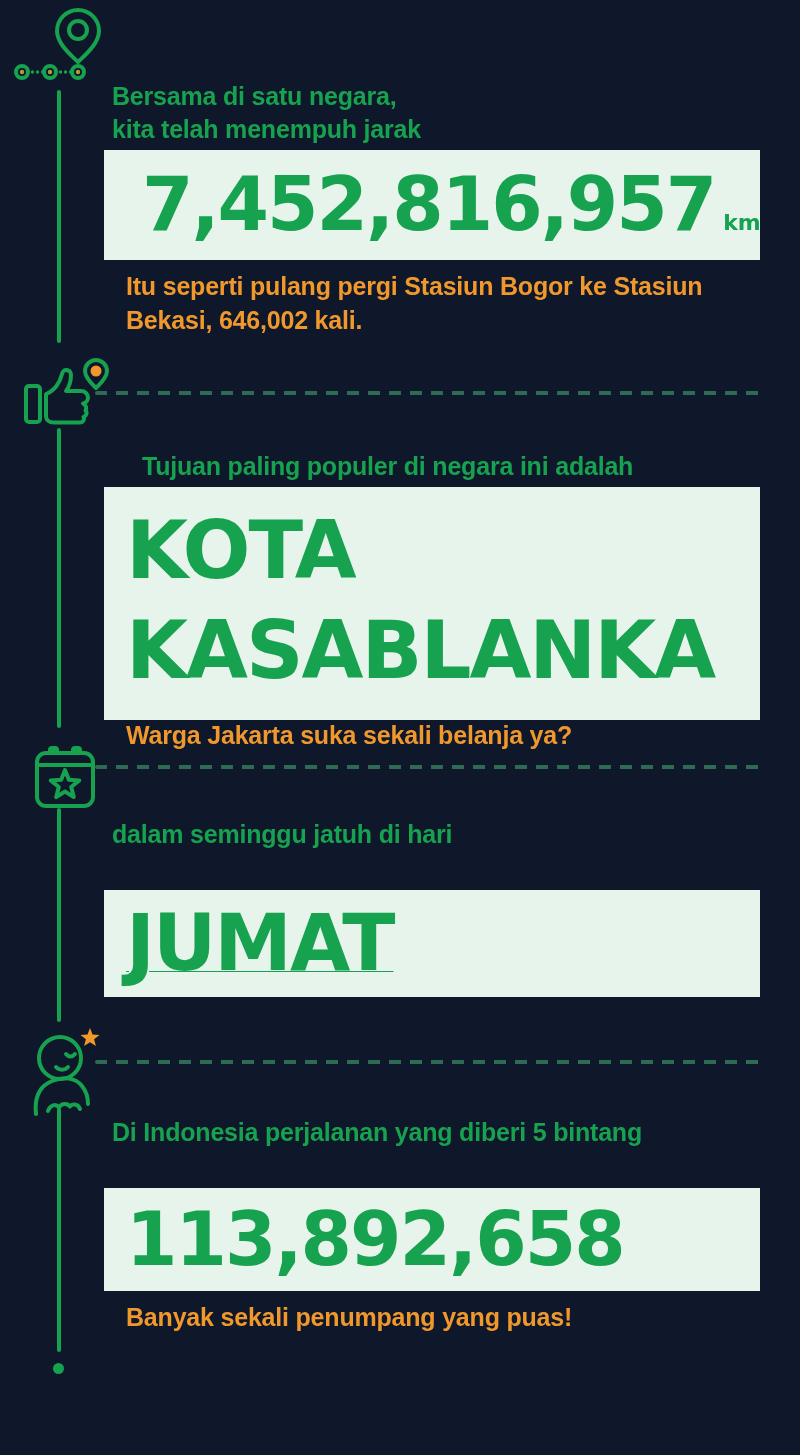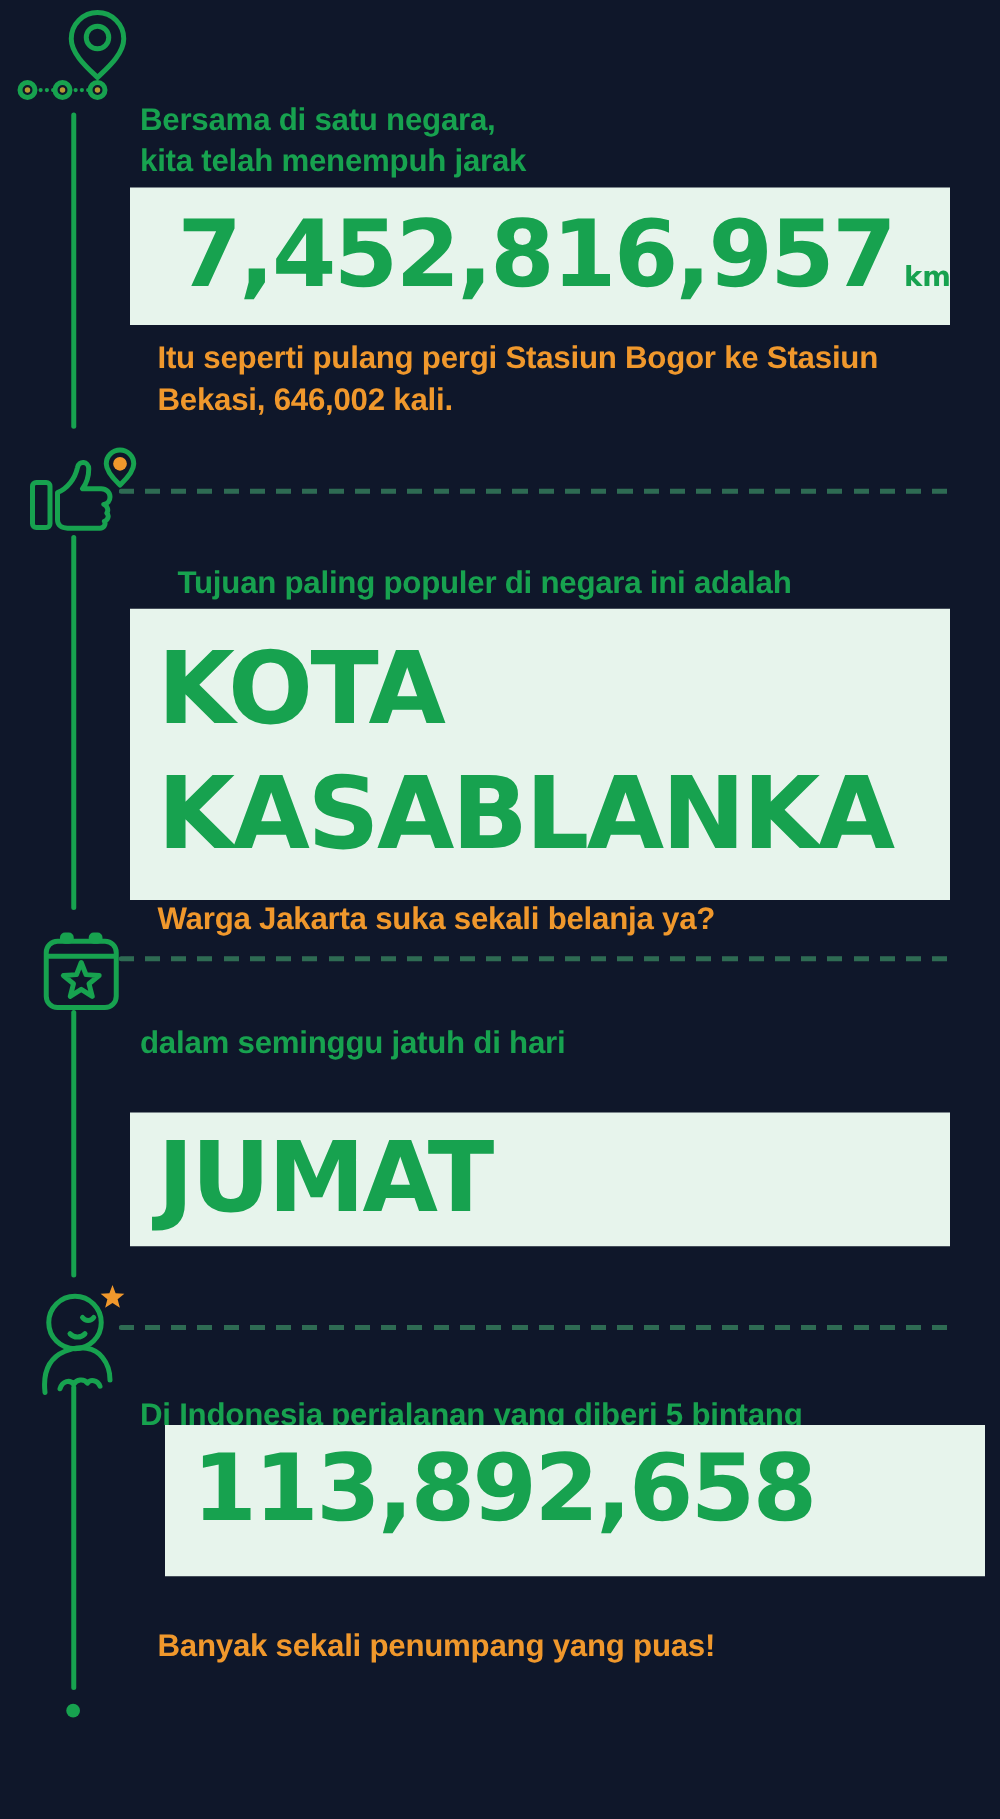--- a/index.html
+++ b/index.html
@@ -34,28 +34,28 @@
   .h.h3{top:818px;}
   .h.h4{top:1116px;}
   .cap{position:absolute;left:112px;width:660px;color:#F0982C;font-weight:bold;font-size:25px;line-height:34px;letter-spacing:-0.2px;margin-left:14px;}
   .cap.c1{top:269px;}
   .cap.c2{top:718px;}
   .cap.c4{top:1300px;}
   .box{position:absolute;left:104px;width:656px;background:#E7F4EC;}
   .box.b1{top:150px;height:110px;}
   .box.b2{top:487px;height:233px;}
   .box.b3{top:890px;height:107px;}
-  .box.b4{top:1140px;height:121px;margin-left:28px;}
+  .box.b4{top:1188px;height:103px;}
   .stat{color:#17A24F;font-weight:bold;font-family:"DejaVu Sans","Liberation Sans",sans-serif;letter-spacing:-2px;}
   .stat-row{padding-left:22px;white-space:nowrap;line-height:108px;}
   .b1 .stat-num{font-size:74px;margin-left:16px;}
   .b1 .stat-unit{font-size:22px;letter-spacing:0;margin-left:8px;}
   .b2{padding-top:14px;box-sizing:border-box;}
   .b2 .stat-line{padding-left:22px;font-size:80px;line-height:100px;white-space:nowrap;}
-  .b3 .stat-row{line-height:106px;}
+  .b3 .stat-row{line-height:106px;text-decoration:underline;}
   .b3 .stat-num{font-size:78px;}
   .b4 .stat-row{line-height:102px;}
   .b4 .stat-num{font-size:74px;}
   svg .stroke{stroke:#17A24F;fill:none;stroke-width:4;stroke-linecap:round;stroke-linejoin:round;}
 </style>
 </head>
 <body>
 
 <div id="canvas">
 

